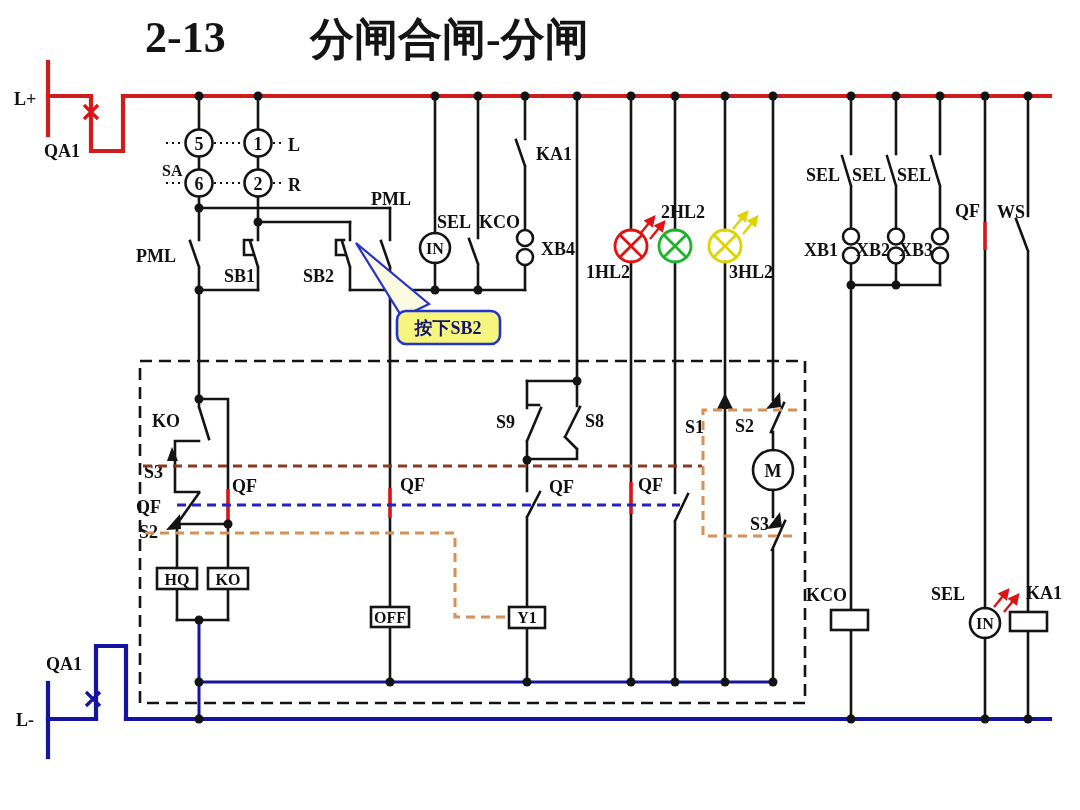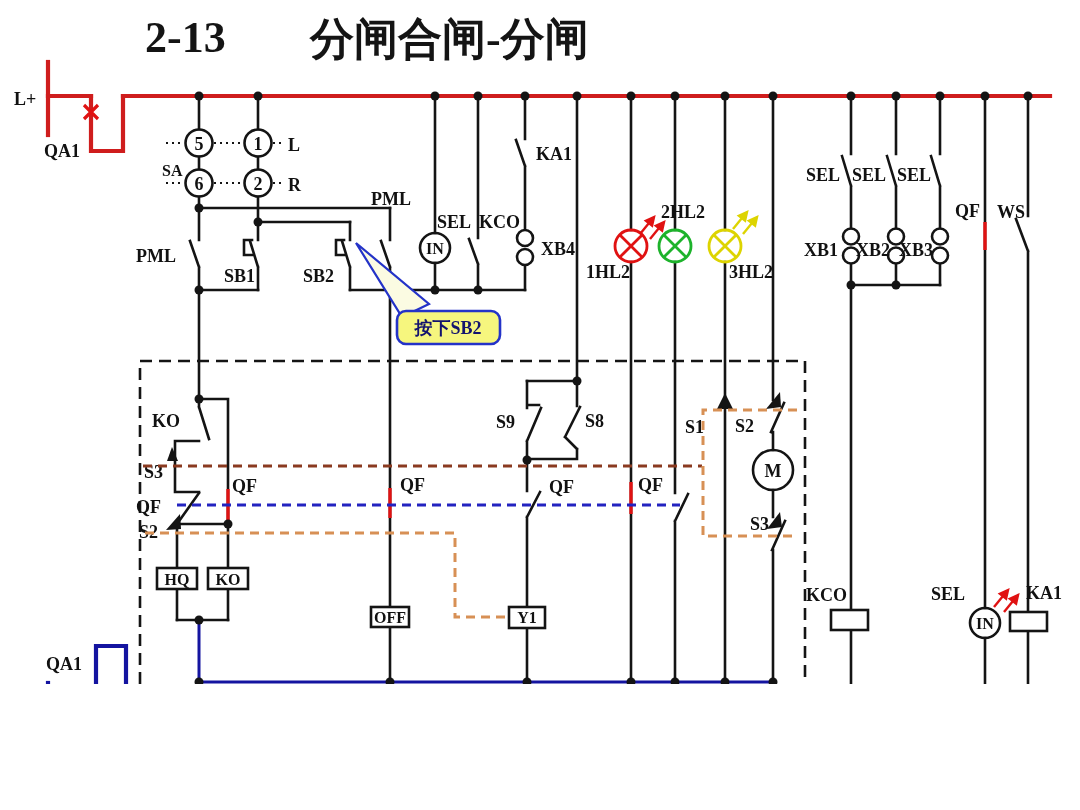--- a/index.html
+++ b/index.html
@@ -1,16 +1,16 @@
 <!DOCTYPE html>
 <html><head>
 <meta charset="utf-8">
 <style>
   html,body{margin:0;padding:0;background:#ffffff;}
-  #stage{position:relative;width:1080px;height:684px;background:#ffffff;overflow:hidden;
+  #stage{position:relative;width:1080px;height:810px;background:#ffffff;overflow:hidden;
          font-family:"Liberation Serif",serif;}
   svg{position:absolute;left:0;top:0;}
   .w{stroke:#141414;stroke-width:2.6;fill:none;stroke-linecap:square;}
   .bus-r{stroke:#cf1d1d;stroke-width:4.2;fill:none;stroke-linecap:square;}
   .bus-b{stroke:#1414a0;stroke-width:4.2;fill:none;stroke-linecap:square;}
   .bl{stroke:#1414a0;stroke-width:3;fill:none;stroke-linecap:square;}
   .xr{stroke:#e01212;stroke-width:3.2;fill:none;}
   .xb{stroke:#1414a0;stroke-width:3.2;fill:none;}
   .dot{fill:#141414;stroke:none;}
   .rseg{stroke:#e01212;stroke-width:3.4;fill:none;}

